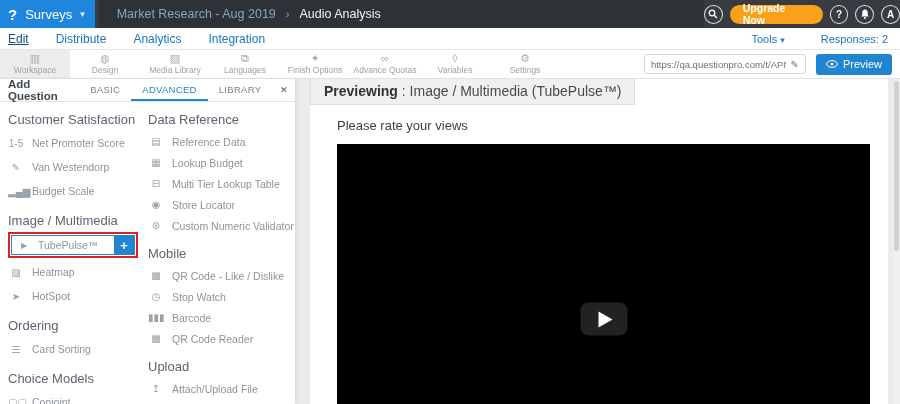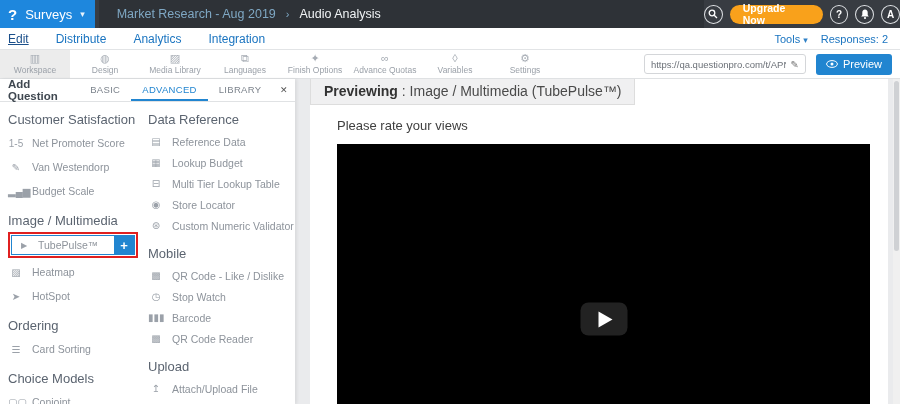--- a/index.html
+++ b/index.html
@@ -22,21 +22,21 @@
     color:#fff; display:flex; align-items:center; justify-content:center;
     font-size:10px; font-weight:bold; cursor:pointer; }
   .upgrade-btn { background:#f9a11b; color:#fff; height:19px; border-radius:10px;
     display:flex; align-items:center; padding:0 13px; font-size:10.5px; font-weight:bold; cursor:pointer; }
 
   
   .menubar { height:22px; background:#fff; border-bottom:1px solid #e2e4e6;
     display:flex; align-items:center; padding:0 12px 0 8px; font-size:12px;justify-content:space-between; }
   .menu-item { color:#1a74c0; margin-right:27px; cursor:pointer; }
   .menu-item.active { color:#1b4f8a; text-decoration:underline; }
-  .menubar-right { margin-left:auto; display:flex; align-items:center; gap:13px; font-size:11px; }
+  .menubar-right { margin-left:auto; display:flex; align-items:center; gap:36px; font-size:11px; }
   .tools-link { color:#1a74c0; cursor:pointer; }
   .responses-link { color:#1a74c0; cursor:pointer; }
 
   
   .toolbar { height:29px; background:#fff; border-bottom:1px solid #dfe1e3; display:flex; }
   .tool-item { width:70px; text-align:center; color:#9ba1a9; cursor:pointer; padding-top:2px; }
   .tool-item .t-icon { display:block; font-size:11px; line-height:13px; color:#a6acb4; }
   .tool-item .t-label { display:block; font-size:8.5px; line-height:11px; white-space:nowrap; }
   .tool-item.active { background:#ececec; }
   .toolbar-right { margin-left:auto; display:flex; align-items:center; gap:10px; padding-right:8px; }

